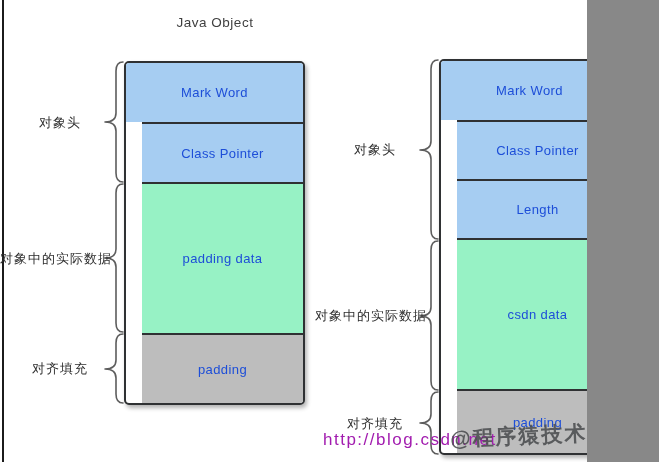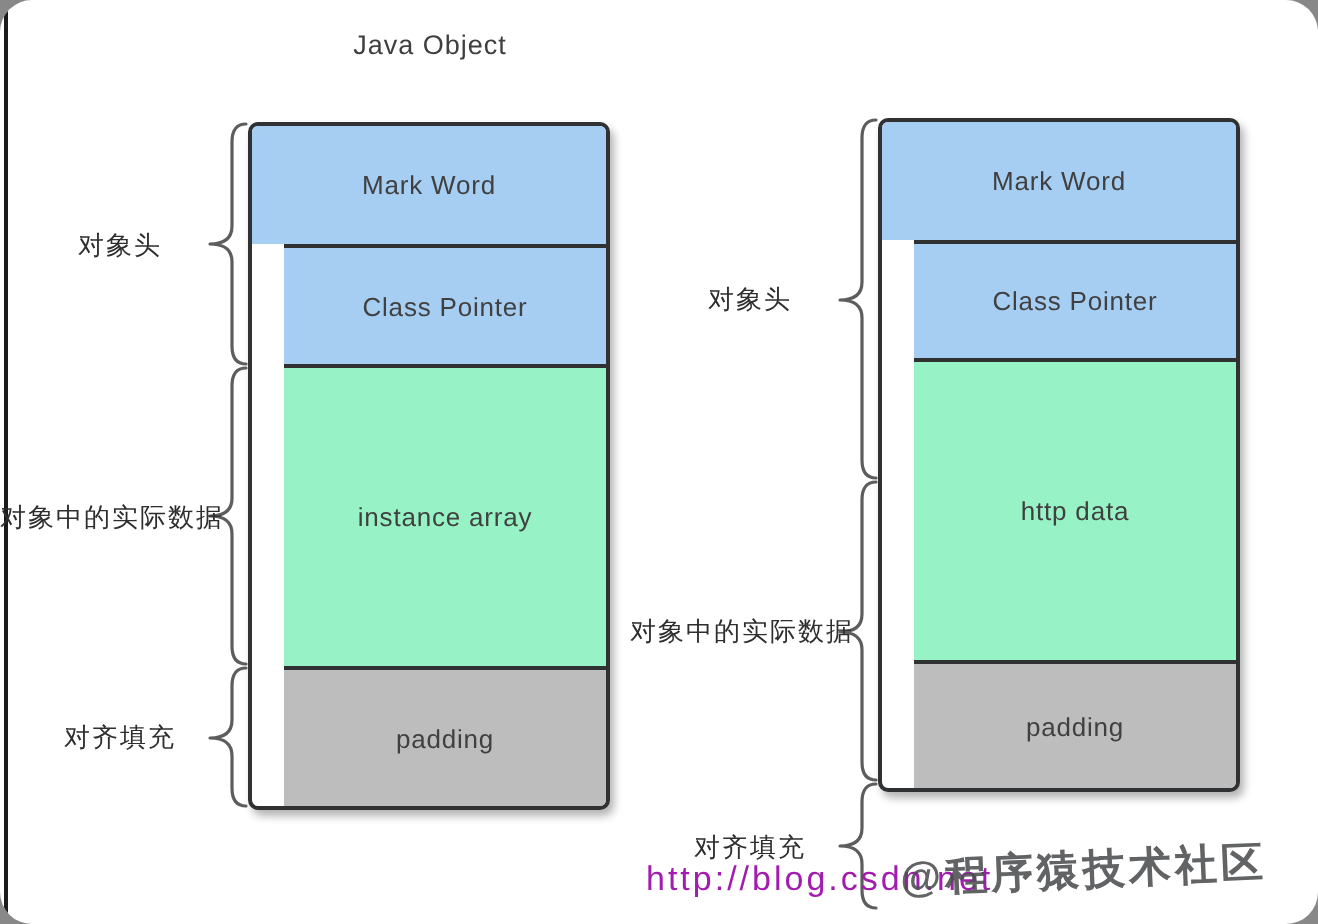--- a/index.html
+++ b/index.html
@@ -1,43 +1,42 @@
 <!DOCTYPE html>
 <html><head>
 <meta charset="utf-8">
 <style>
   html,body{margin:0;padding:0;background:#888;}
   .canvas{
     position:relative;
-    width:659px;height:462px;
+    width:587px;height:462px;
     background:#ffffff;
     overflow:hidden;
     font-family:"Liberation Sans","DejaVu Sans",sans-serif;
-    border-radius:16px;
   }
   .edge-line{
     position:absolute;left:2px;top:0;width:2px;height:100%;
     background:#1b1b1b;
   }
   .diagram-title{
     position:absolute;
     font-size:13.5px;color:#3f3f3f;letter-spacing:0.5px;
     text-align:center;width:130px;
   }
   .stack{
     position:absolute;
     border:2px solid #2f3133;
     border-radius:5px;
     box-shadow:2px 3px 4px rgba(0,0,0,0.30);
     overflow:hidden;
     background:#fff;
   }
   .block{
     display:flex;align-items:center;justify-content:center;
-    font-size:13px;color:#404040;letter-spacing:0.4px;
+    font-size:13px;color:#1d4ed8;letter-spacing:0.4px;
   }
   .block + .block{border-top:2px solid #2f3133;margin-left:16px;}
   .brace{position:absolute;overflow:visible;}
   .brace path{fill:none;stroke:#5d5d5d;stroke-width:1.6;stroke-linecap:round;stroke-linejoin:round;}
   .brace-label{
     position:absolute;
     font-size:13px;color:#2e2e2e;
     text-align:center;white-space:nowrap;
     letter-spacing:1px;
   }
@@ -59,21 +58,21 @@
 
 <div class="canvas">
 
   <div class="edge-line"></div>
 
   <div class="diagram-title" style="left:150px;top:15px;">Java Object</div>
 
   <div class="stack" style="left:124px;top:61px;width:177px;">
     <div class="block" style="height: 59px; background: rgb(166, 205, 242);">Mark Word</div>
     <div class="block" style="height: 58px; background: rgb(166, 205, 242);">Class Pointer</div>
-    <div class="block" style="height: 149px; background: rgb(151, 242, 197);">instance array</div>
+    <div class="block" style="height: 149px; background: rgb(151, 242, 197);">padding data</div>
     <div class="block" style="height: 68px; background: rgb(189, 189, 189);">padding</div>
   </div>
 
   <svg class="brace" style="left:104px;top:61px;" width="20" height="122" viewBox="0 0 20 122">
       <path d="M19,1 Q12,1 12,10 L12,52 Q12,61 1,61 Q12,61 12,70 L12,112 Q12,121 19,121"></path>
     </svg>
   <svg class="brace" style="left:104px;top:183px;" width="20" height="150" viewBox="0 0 20 150">
       <path d="M19,1 Q12,1 12,10 L12,66 Q12,75 1,75 Q12,75 12,84 L12,140 Q12,149 19,149"></path>
     </svg>
   <svg class="brace" style="left:104px;top:333px;" width="20" height="71" viewBox="0 0 20 71">
@@ -81,21 +80,22 @@
     </svg>
 
   <div class="brace-label" style="left:20px;top:114px;width:80px;">对象头</div>
   <div class="brace-label" style="left:0px;top:250px;width:100px;">对象中的实际数据</div>
   <div class="brace-label" style="left:20px;top:360px;width:80px;">对齐填充</div>
 
 
   <div class="stack" style="left:439px;top:59px;width:177px;">
     <div class="block" style="height: 59px; background: rgb(166, 205, 242);">Mark Word</div>
     <div class="block" style="height: 57px; background: rgb(166, 205, 242);">Class Pointer</div>
-    <div class="block" style="height: 149px; background: rgb(151, 242, 197);">http data</div>
+    <div class="block" style="height: 57px; background: rgb(166, 205, 242);">Length</div>
+    <div class="block" style="height: 149px; background: rgb(151, 242, 197);">csdn data</div>
     <div class="block" style="height: 62px; background: rgb(189, 189, 189);">padding</div>
   </div>
 
   <svg class="brace" style="left:419px;top:59px;" width="20" height="181" viewBox="0 0 20 181">
       <path d="M19,1 Q12,1 12,10 L12,82 Q12,91 1,91 Q12,91 12,100 L12,171 Q12,180 19,180"></path>
     </svg>
   <svg class="brace" style="left:419px;top:240px;" width="20" height="151" viewBox="0 0 20 151">
       <path d="M19,1 Q12,1 12,10 L12,67 Q12,76 1,76 Q12,76 12,85 L12,141 Q12,150 19,150"></path>
     </svg>
   <svg class="brace" style="left:419px;top:391px;" width="20" height="64" viewBox="0 0 20 64">

